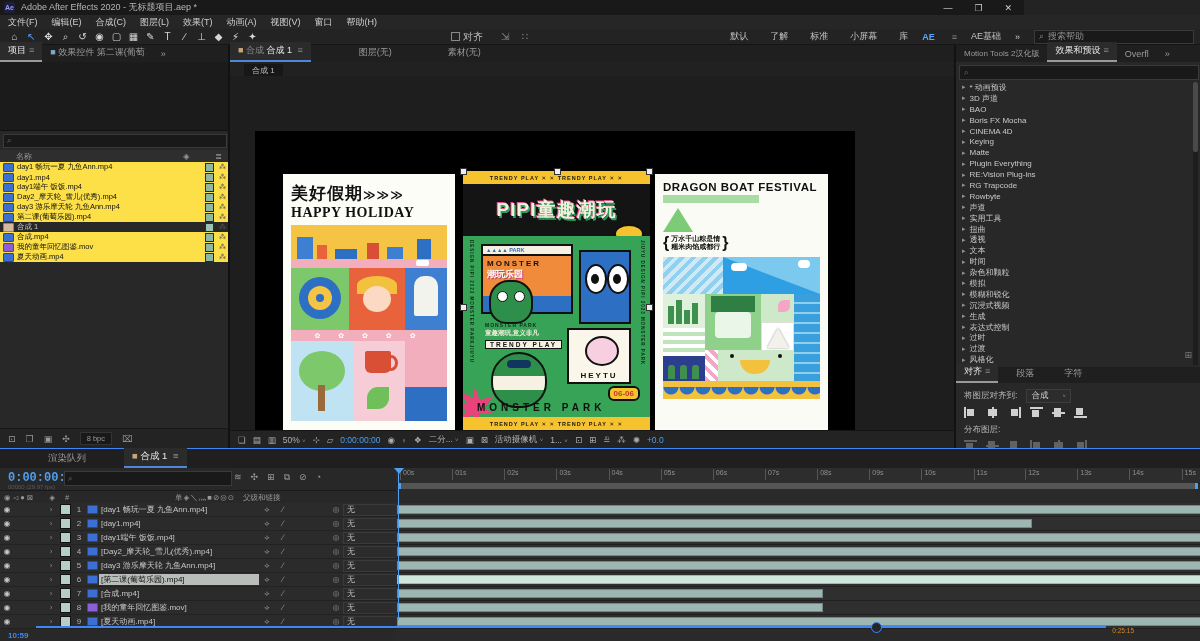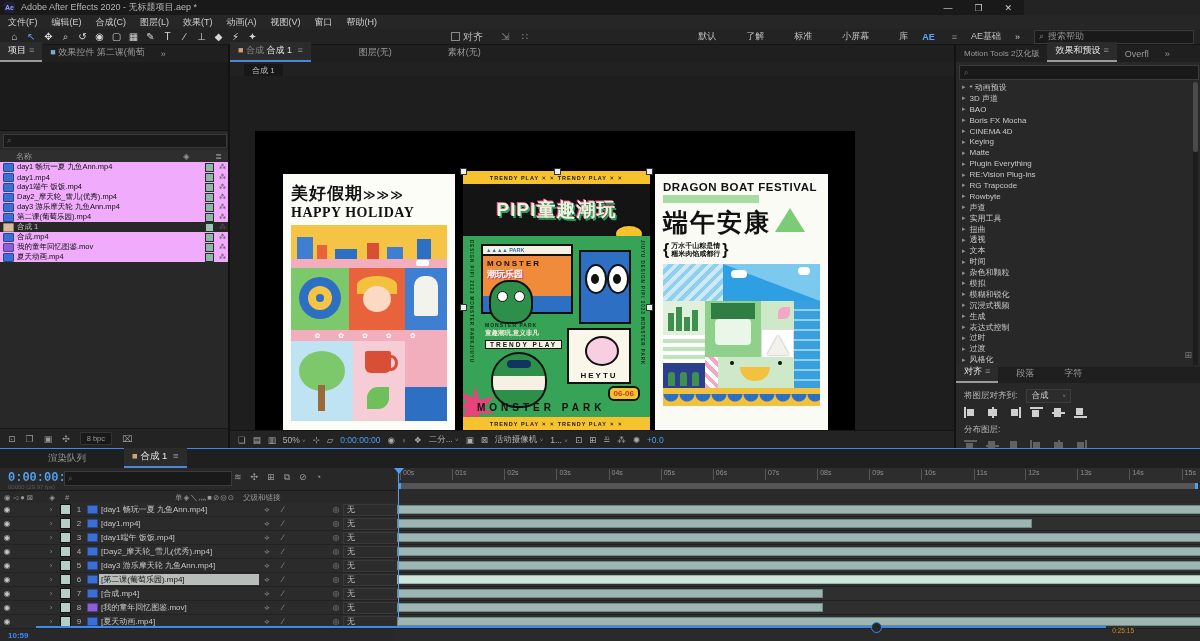--- a/index.html
+++ b/index.html
@@ -36,21 +36,21 @@
   .hamb{color:#8a8a8a;margin-left:3px;}
   
   #project{left:0;top:45px;width:228px;height:403px;}
   .proj-preview{position:absolute;left:0;top:17px;width:228px;height:68px;background:#1b1b1b;border-bottom:1px solid #111;}
   .proj-search{position:absolute;left:3px;top:89px;width:216px;height:12px;background:#191919;
                border:1px solid #3a3a3a;color:#777;font-size:8px;display:flex;align-items:center;padding:0 3px;}
   .proj-head{position:absolute;left:0;top:105px;width:228px;height:12px;background:#2e2e2e;
              border-bottom:1px solid #1a1a1a;color:#9a9a9a;font-size:8px;display:flex;align-items:center;font-family:Liberation Serif, serif;}
   .proj-rows{position:absolute;left:0;top:117px;width:228px;}
   .prow{height:10px;display:flex;align-items:center;font-size:7.5px;color:#c2c2c2;padding-left:3px;position:relative;}
-  .prow.sel{background:#f0abfc;color:#111;align-items:center;}
+  .prow.sel{background:#fde047;color:#111;align-items:center;}
   .prow .ficon{width:9px;height:7px;border-radius:1px;margin-right:3px;flex:none;}
   .ficon.video{background:#3b6fd4;border:1px solid #274a8e;}
   .ficon.mov{background:#8a5fd8;border:1px solid #5b3f96;}
   .ficon.comp{background:#d7b9a0;border:1px solid #9a8068;}
   .prow .tag{position:absolute;right:14px;width:7px;height:7px;background:#9cc4b2;border:1px solid #2a2a2a;}
   .prow.sel .tag{background:#8eb8a6;}
   .prow .usage{position:absolute;right:2px;color:#555;font-size:7px;}
   .proj-foot{position:absolute;left:0;bottom:0;width:228px;height:20px;background:#232323;border-top:1px solid #161616;
              display:flex;align-items:center;gap:10px;padding:0 8px;color:#9a9a9a;font-size:9px;box-sizing:border-box;}
   .bpcbox{background:#191919;border:1px solid #333;padding:0 6px;font-size:7.5px;height:11px;display:flex;align-items:center;}
@@ -276,21 +276,21 @@
         <span class="tool">⚡</span>
         <span class="tool">✦</span>
       </span>
     <span style="display:flex;align-items:center;margin-left:190px;color:#bdbdbd;">
       <span class="chk"></span>
       <span>对齐</span>
       <span style="margin-left:18px;color:#8a8a8a;">⇲</span>
       <span style="margin-left:12px;color:#8a8a8a;">∷</span>
     </span>
     <span class="tb-right">
-      <span style="display:flex;gap:30px;">
+      <span style="display:flex;gap:22px;">
 
       <span>默认</span>
           <span>了解</span>
           <span>标准</span>
           <span>小屏幕</span>
           <span>库</span>
         </span>
       <span class="aebadge">AE</span>
       <span class="hamb">≡</span>
       <span>AE基础</span>
@@ -503,21 +503,20 @@
           <span class="handle" style="right:-3px;top:-3px;"></span>
           <span class="handle" style="left:-3px;top:50%;margin-top:-3px;"></span>
           <span class="handle" style="right:-3px;top:50%;margin-top:-3px;"></span>
 
         </div>
 
         <div id="p3" class="poster">
           <div class="p3head">DRAGON BOAT FESTIVAL</div>
           <div class="p3bar"></div>
           <div class="p3row">
-            <span class="p3title">端午安康</span>
             <span class="p3zong"></span>
           </div>
           <div class="p3sub">
             <span class="br">{</span>
             <span class="lines"><span>万水千山粽是情</span><br><span>糯米肉馅咸都行</span></span>
             <span class="br">}</span>
           </div>
           <div class="p3grid">
             <div class="b zig"></div>
             <div class="b sky">

